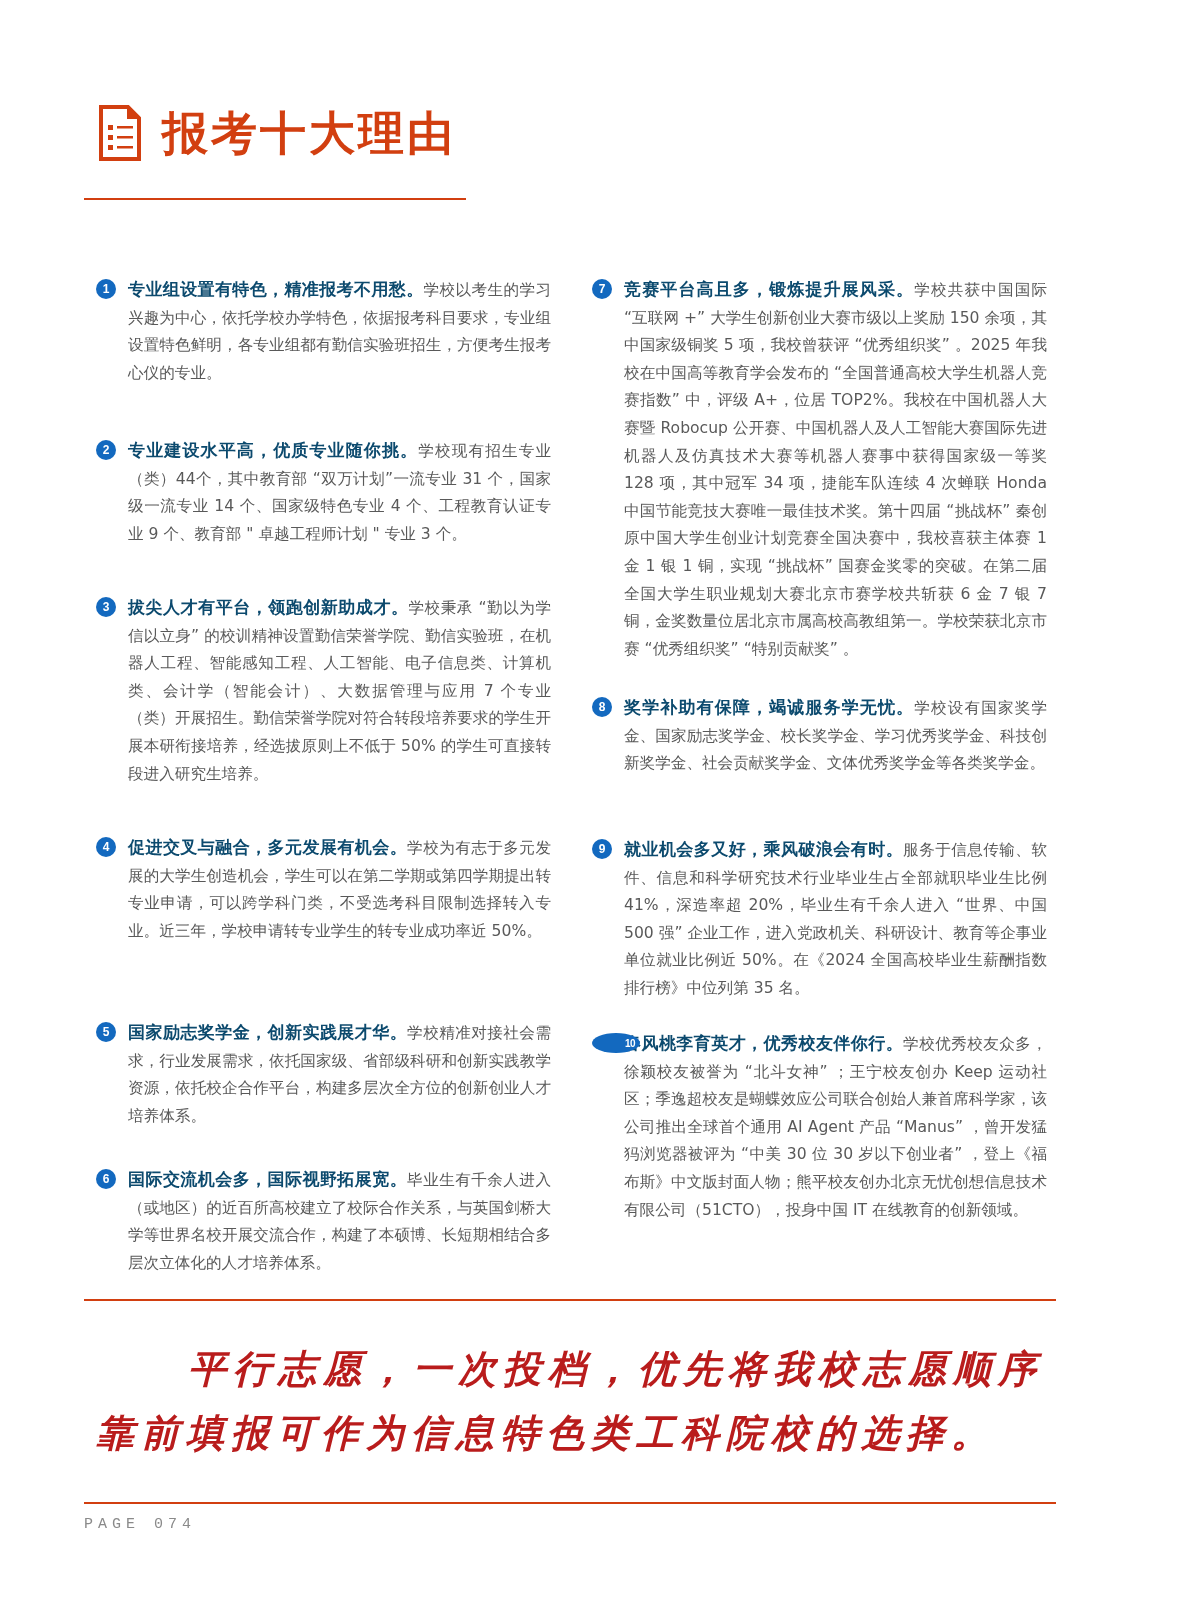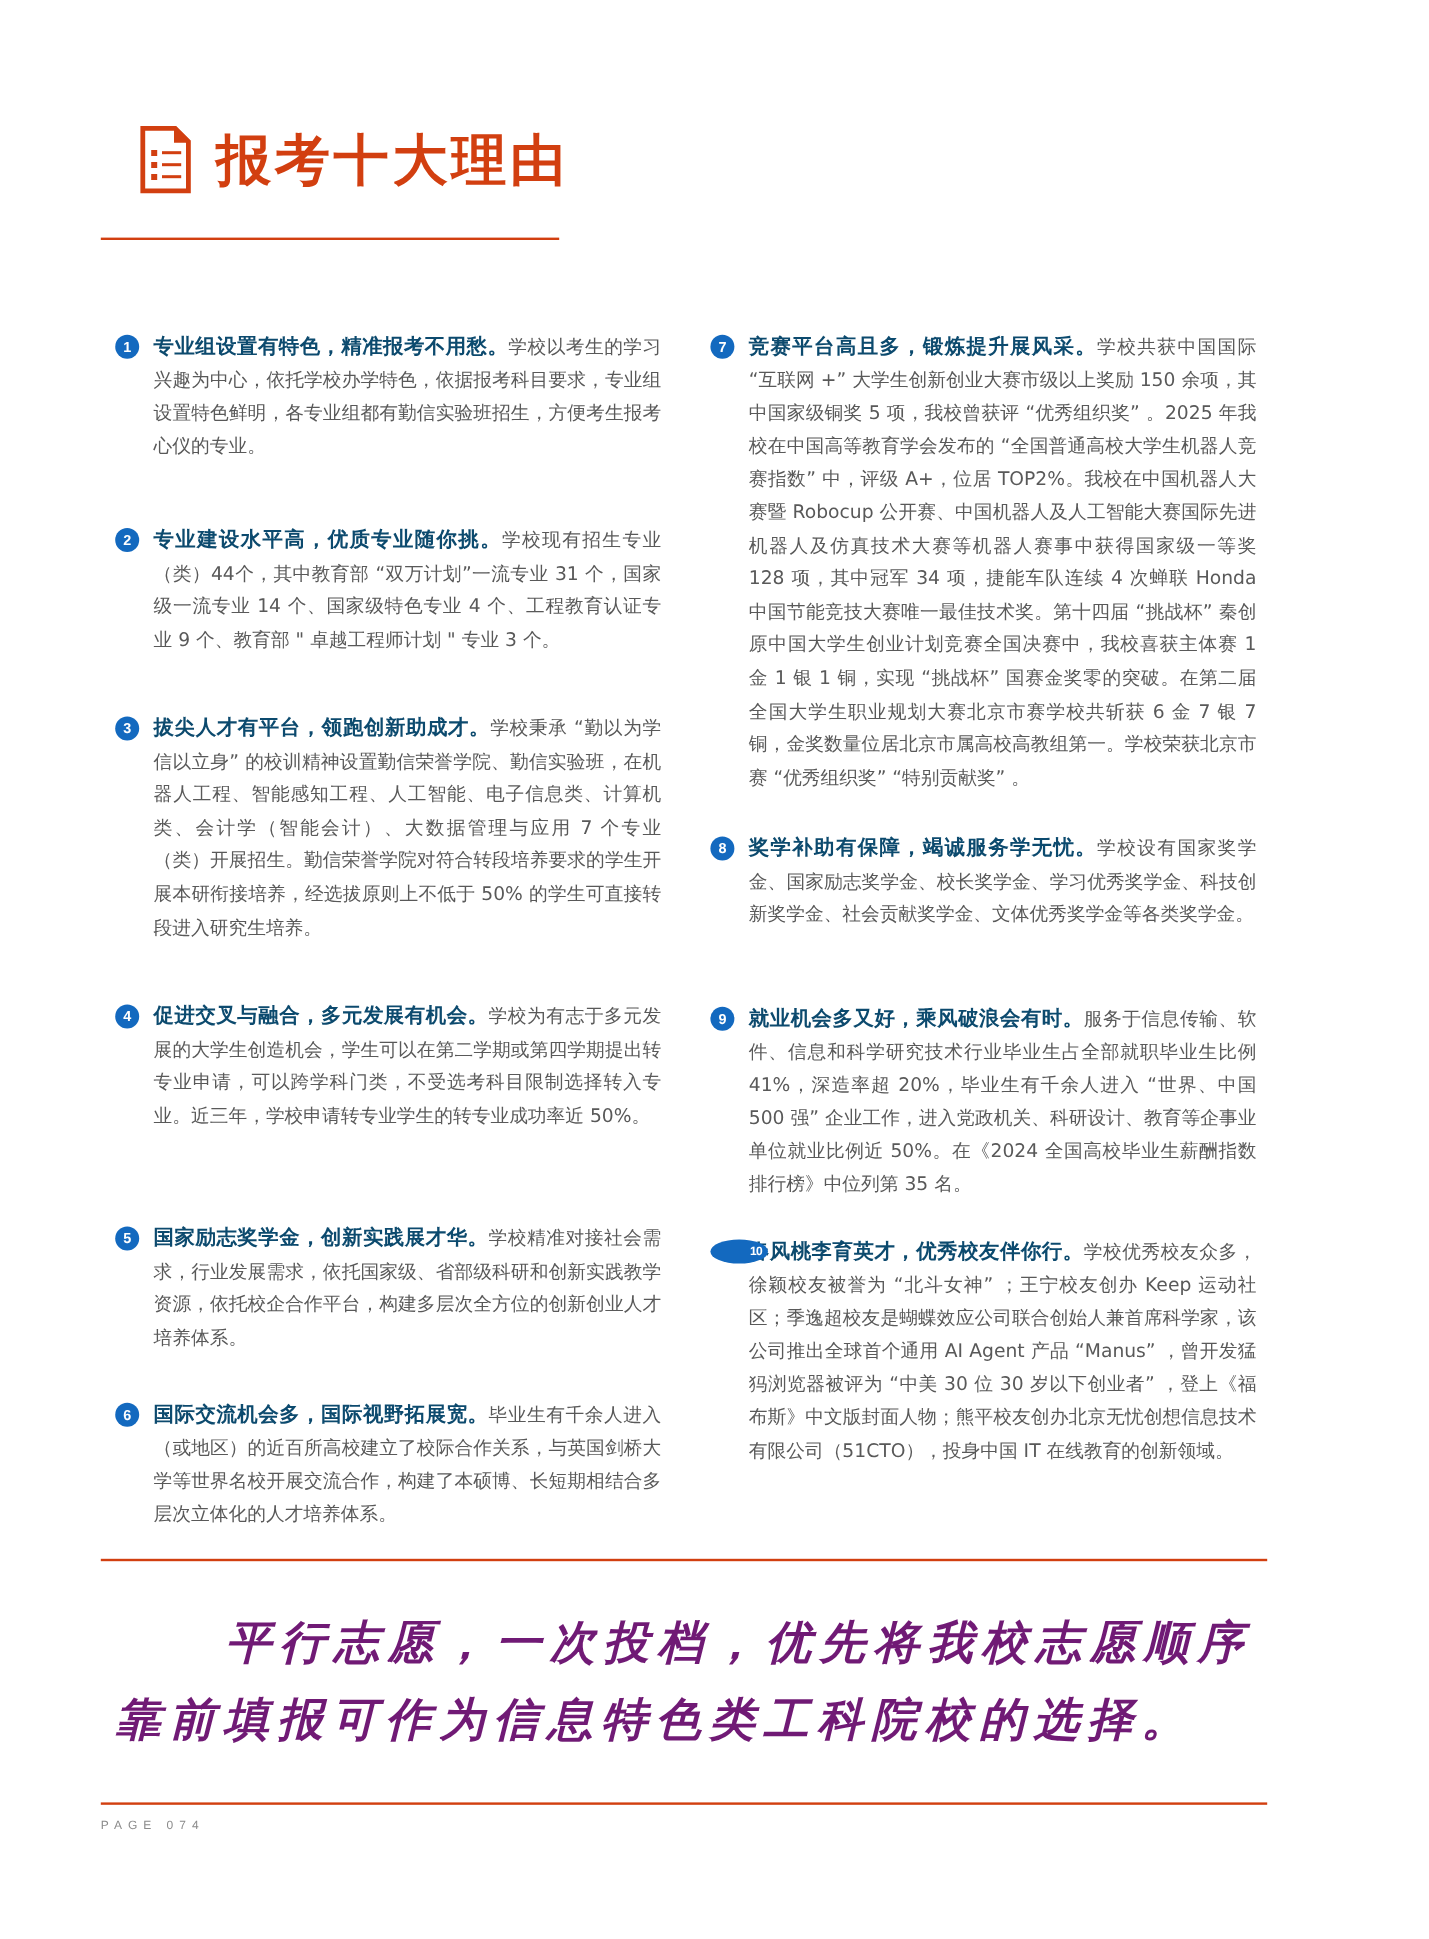--- a/index.html
+++ b/index.html
@@ -1,38 +1,38 @@
 <!DOCTYPE html>
 <html><head>
 <meta charset="utf-8">
 <style>
   html, body { margin: 0; padding: 0; background: #ffffff; }
   body { width: 1191px; height: 1616px; position: relative; overflow: hidden;
          font-family: "DejaVu Sans", "Liberation Sans", sans-serif; color: #555555; }
-  .header { position: absolute; left: 116px; top: 104px; display: flex; align-items: center; }
+  .header { position: absolute; left: 98px; top: 104px; display: flex; align-items: center; }
   .doc-icon { width: 44px; height: 58px; margin-right: 20px; }
   .page-title { font-size: 46px; font-weight: bold; color: #d23f10; letter-spacing: 3px; line-height: 1; }
   .title-rule { position: absolute; left: 84px; top: 198px; width: 382px; height: 2px; background: #d23f10; }
 
   .col { position: absolute; top: 276px; width: 450px; }
   .col-left { left: 96px; }
   .col-right { left: 592px; }
   .item { position: absolute; left: 0; width: 455px; }
   .num { position: absolute; left: 0; top: 3px; width: 20px; height: 20px; border-radius: 50%;
          background: #1369bf; color: #fff; font-size: 12px; font-weight: bold;
          display: flex; align-items: center; justify-content: center; font-family: "Liberation Sans", sans-serif; }
   .num.two { font-size: 10px; letter-spacing: -0.5px; padding-left: 28px; }
   .text { margin-left: 32px; font-size: 15.6px; line-height: 27.6px; color: #595959; text-align: justify; }
   .lead { font-weight: bold; color: #0c4a6e; font-size: 17px; }
 
   .rule { position: absolute; left: 84px; width: 972px; height: 2px; background: #d23f10; }
-  .slogan { position: absolute; left: 96px; width: 960px; color: #701a75; font-family: "DejaVu Serif", "Liberation Serif", serif;
+  .slogan { position: absolute; left: 96px; width: 960px; color: #b91c1c; font-family: "DejaVu Serif", "Liberation Serif", serif;
             font-weight: bold; font-style: italic; font-size: 38px; letter-spacing: 7px; line-height: 1; white-space: nowrap; }
-  .page-label { position: absolute; left: 84px; top: 1516px; font-size: 10px; letter-spacing: 5px; color: #8a8a8a;
-                font-family: Liberation Sans, sans-serif; }
+  .page-label { position: absolute; left: 84px; top: 1516px; font-size: 15px; letter-spacing: 5px; color: #8a8a8a;
+                font-family: Liberation Mono, monospace; }
 </style>
 </head>
 <body>
 
 <div class="header">
   <svg class="doc-icon" viewBox="0 0 44 58">
     <path d="M3 3 H30 L41 14 V55 H3 Z" fill="none" stroke="#d23f10" stroke-width="4" stroke-linejoin="miter"></path>
     <path d="M29 3 V15 H41" fill="#d23f10"></path>
     <rect x="10" y="21" width="5" height="5" fill="#d23f10"></rect>
     <rect x="19" y="22" width="16" height="2.5" fill="#d23f10"></rect>

